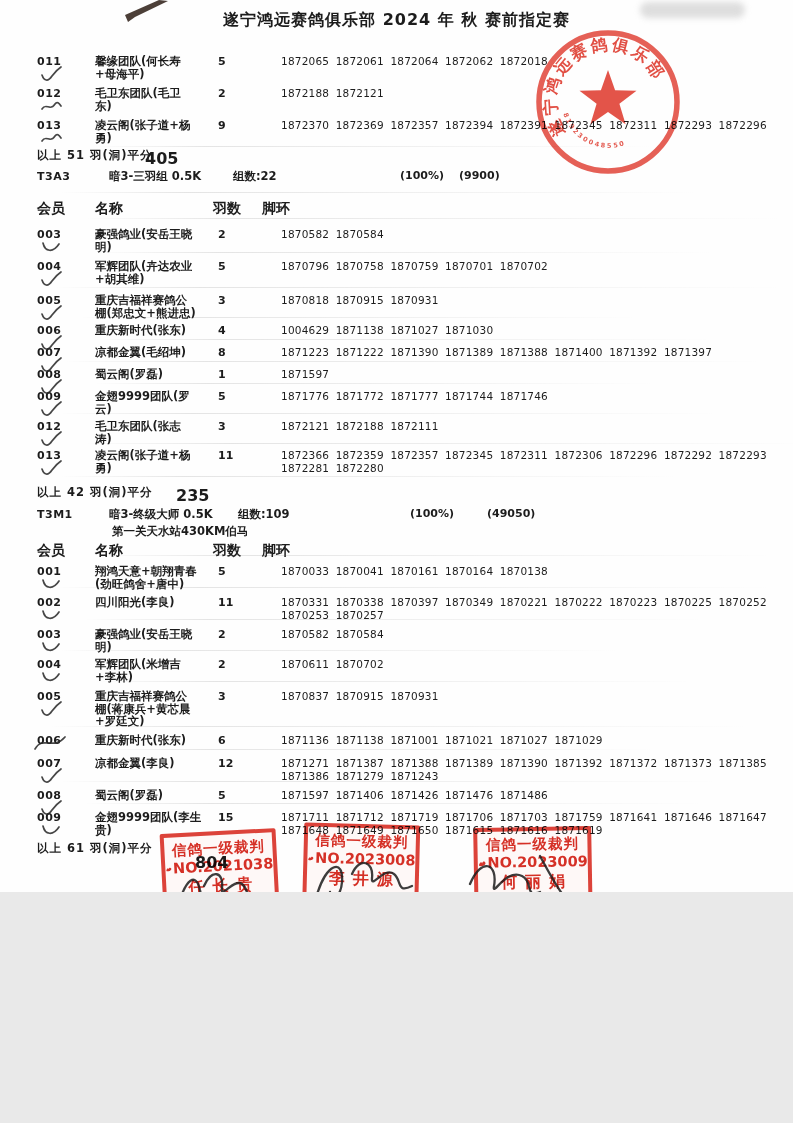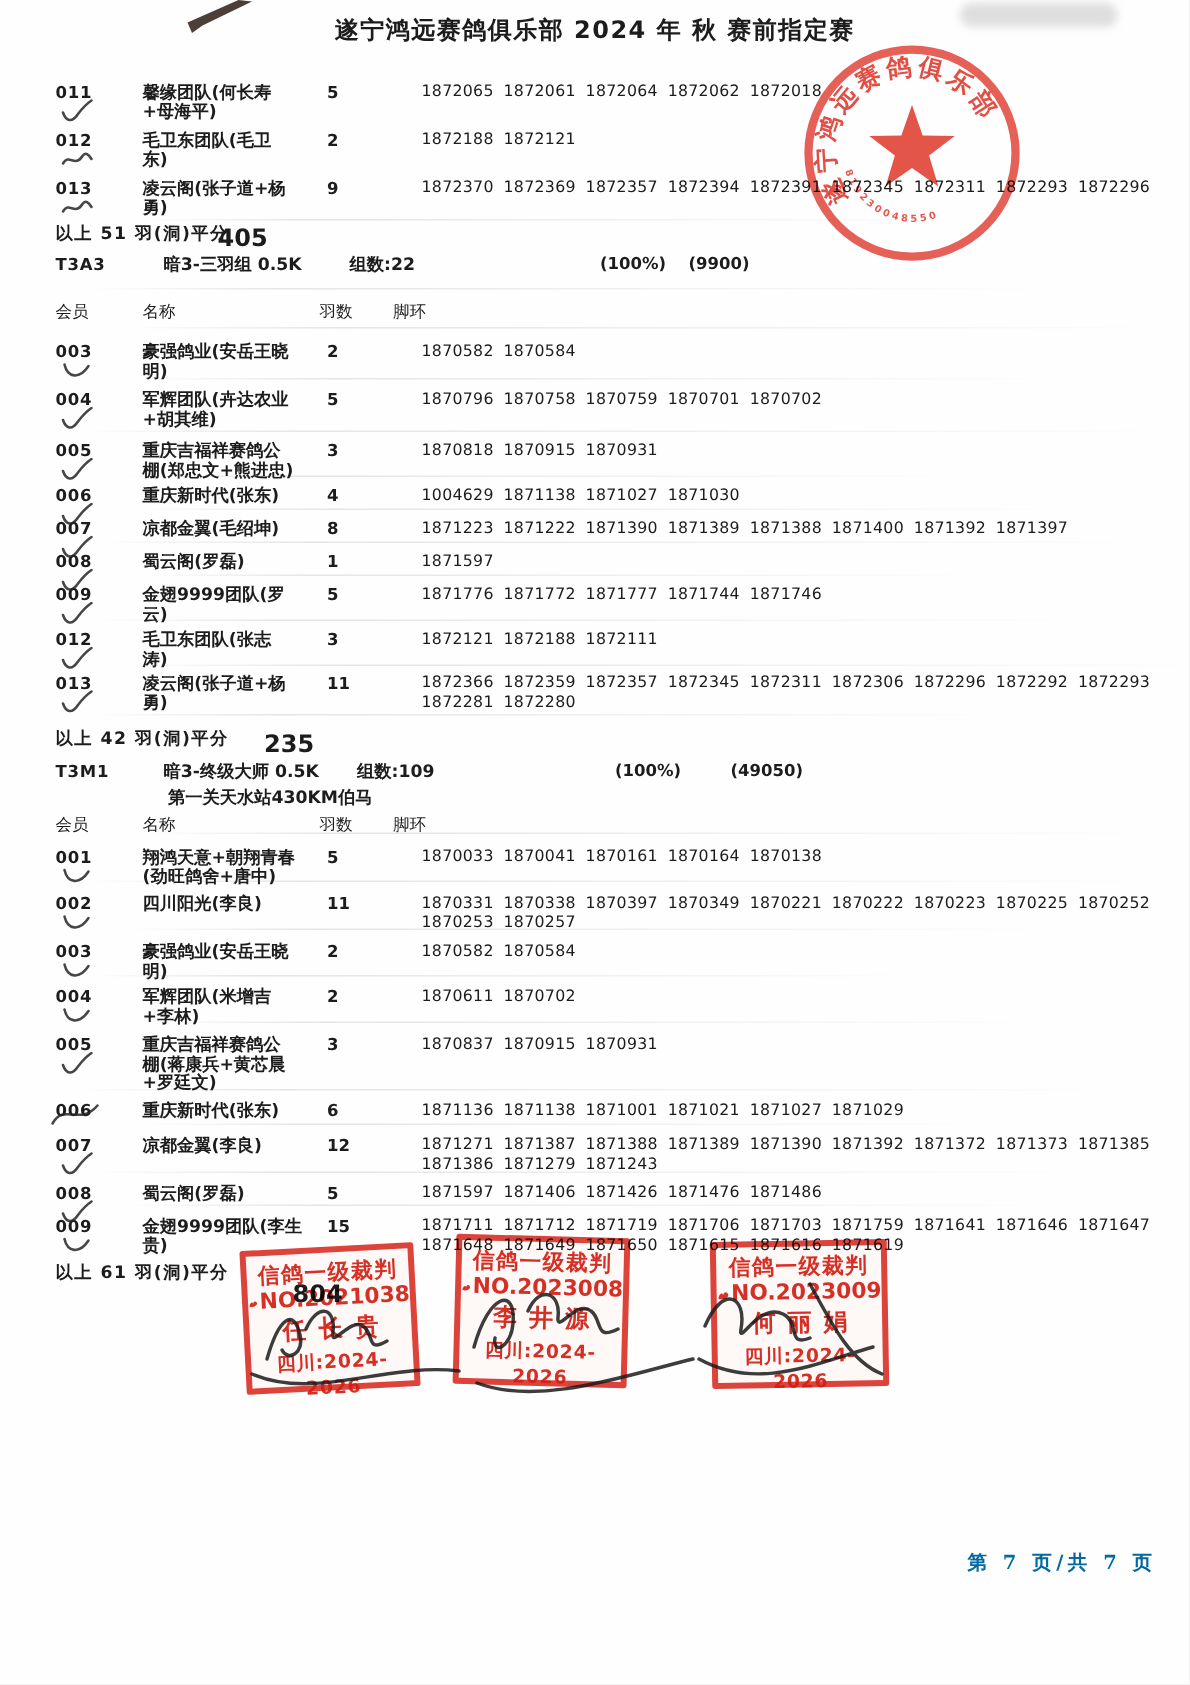--- a/index.html
+++ b/index.html
@@ -1,32 +1,32 @@
 <!DOCTYPE html>
 <html><head>
 <meta charset="utf-8">
 <style>
   html,body{margin:0;padding:0;background:#e9e9e9;}
-  #page{position:relative;width:793px;height:1123px;background:#fefefe;margin:0 auto;
+  #page{position:relative;width:793px;height:892px;background:#fefefe;margin:0 auto;
         overflow:hidden;font-family:"DejaVu Sans","Liberation Sans",sans-serif;color:#1c1c1c;}
   
   #title{position:absolute;top:10px;left:0;width:100%;text-align:center;
          font-size:16px;font-weight:700;letter-spacing:1px;}
   #title-smudge{position:absolute;top:2px;left:640px;width:105px;height:16px;
          background:#c4c4c4;filter:blur(3px);opacity:.55;border-radius:8px;}
   #pen-mark{position:absolute;top:0;left:0;z-index:5;}
   
   .abs{position:absolute;white-space:nowrap;}
   .sum-text{font-size:11.5px;font-weight:600;letter-spacing:1px;}
   .sum-val{font-size:16px;font-weight:600;}
   .ev-code{font-size:11px;font-weight:600;letter-spacing:.5px;}
   .ev-name{font-size:11.5px;font-weight:600;padding-left:16px;}
   .ev-groups{font-size:11.5px;font-weight:600;}
   .ev-pct{font-size:11px;font-weight:600;}
-  .hdr{font-size:11px;font-weight:400;}
+  .hdr{font-size:14px;font-weight:700;}
   
   .row{position:absolute;left:0;width:793px;}
   .row-id{position:absolute;left:37px;top:0;font-size:11px;font-weight:600;letter-spacing:.5px;}
   .row-name{position:absolute;left:95px;top:0;width:112px;font-size:11.5px;font-weight:600;
             line-height:12.5px;white-space:pre-line;}
   .row-count{position:absolute;left:218px;top:0;font-size:11px;font-weight:600;}
   .row-rings{position:absolute;left:281px;top:0;width:520px;font-size:10.5px;font-weight:500;
              letter-spacing:.2px;word-spacing:3px;line-height:12.5px;white-space:pre-line;}
   .mark{position:absolute;z-index:2;}
   

